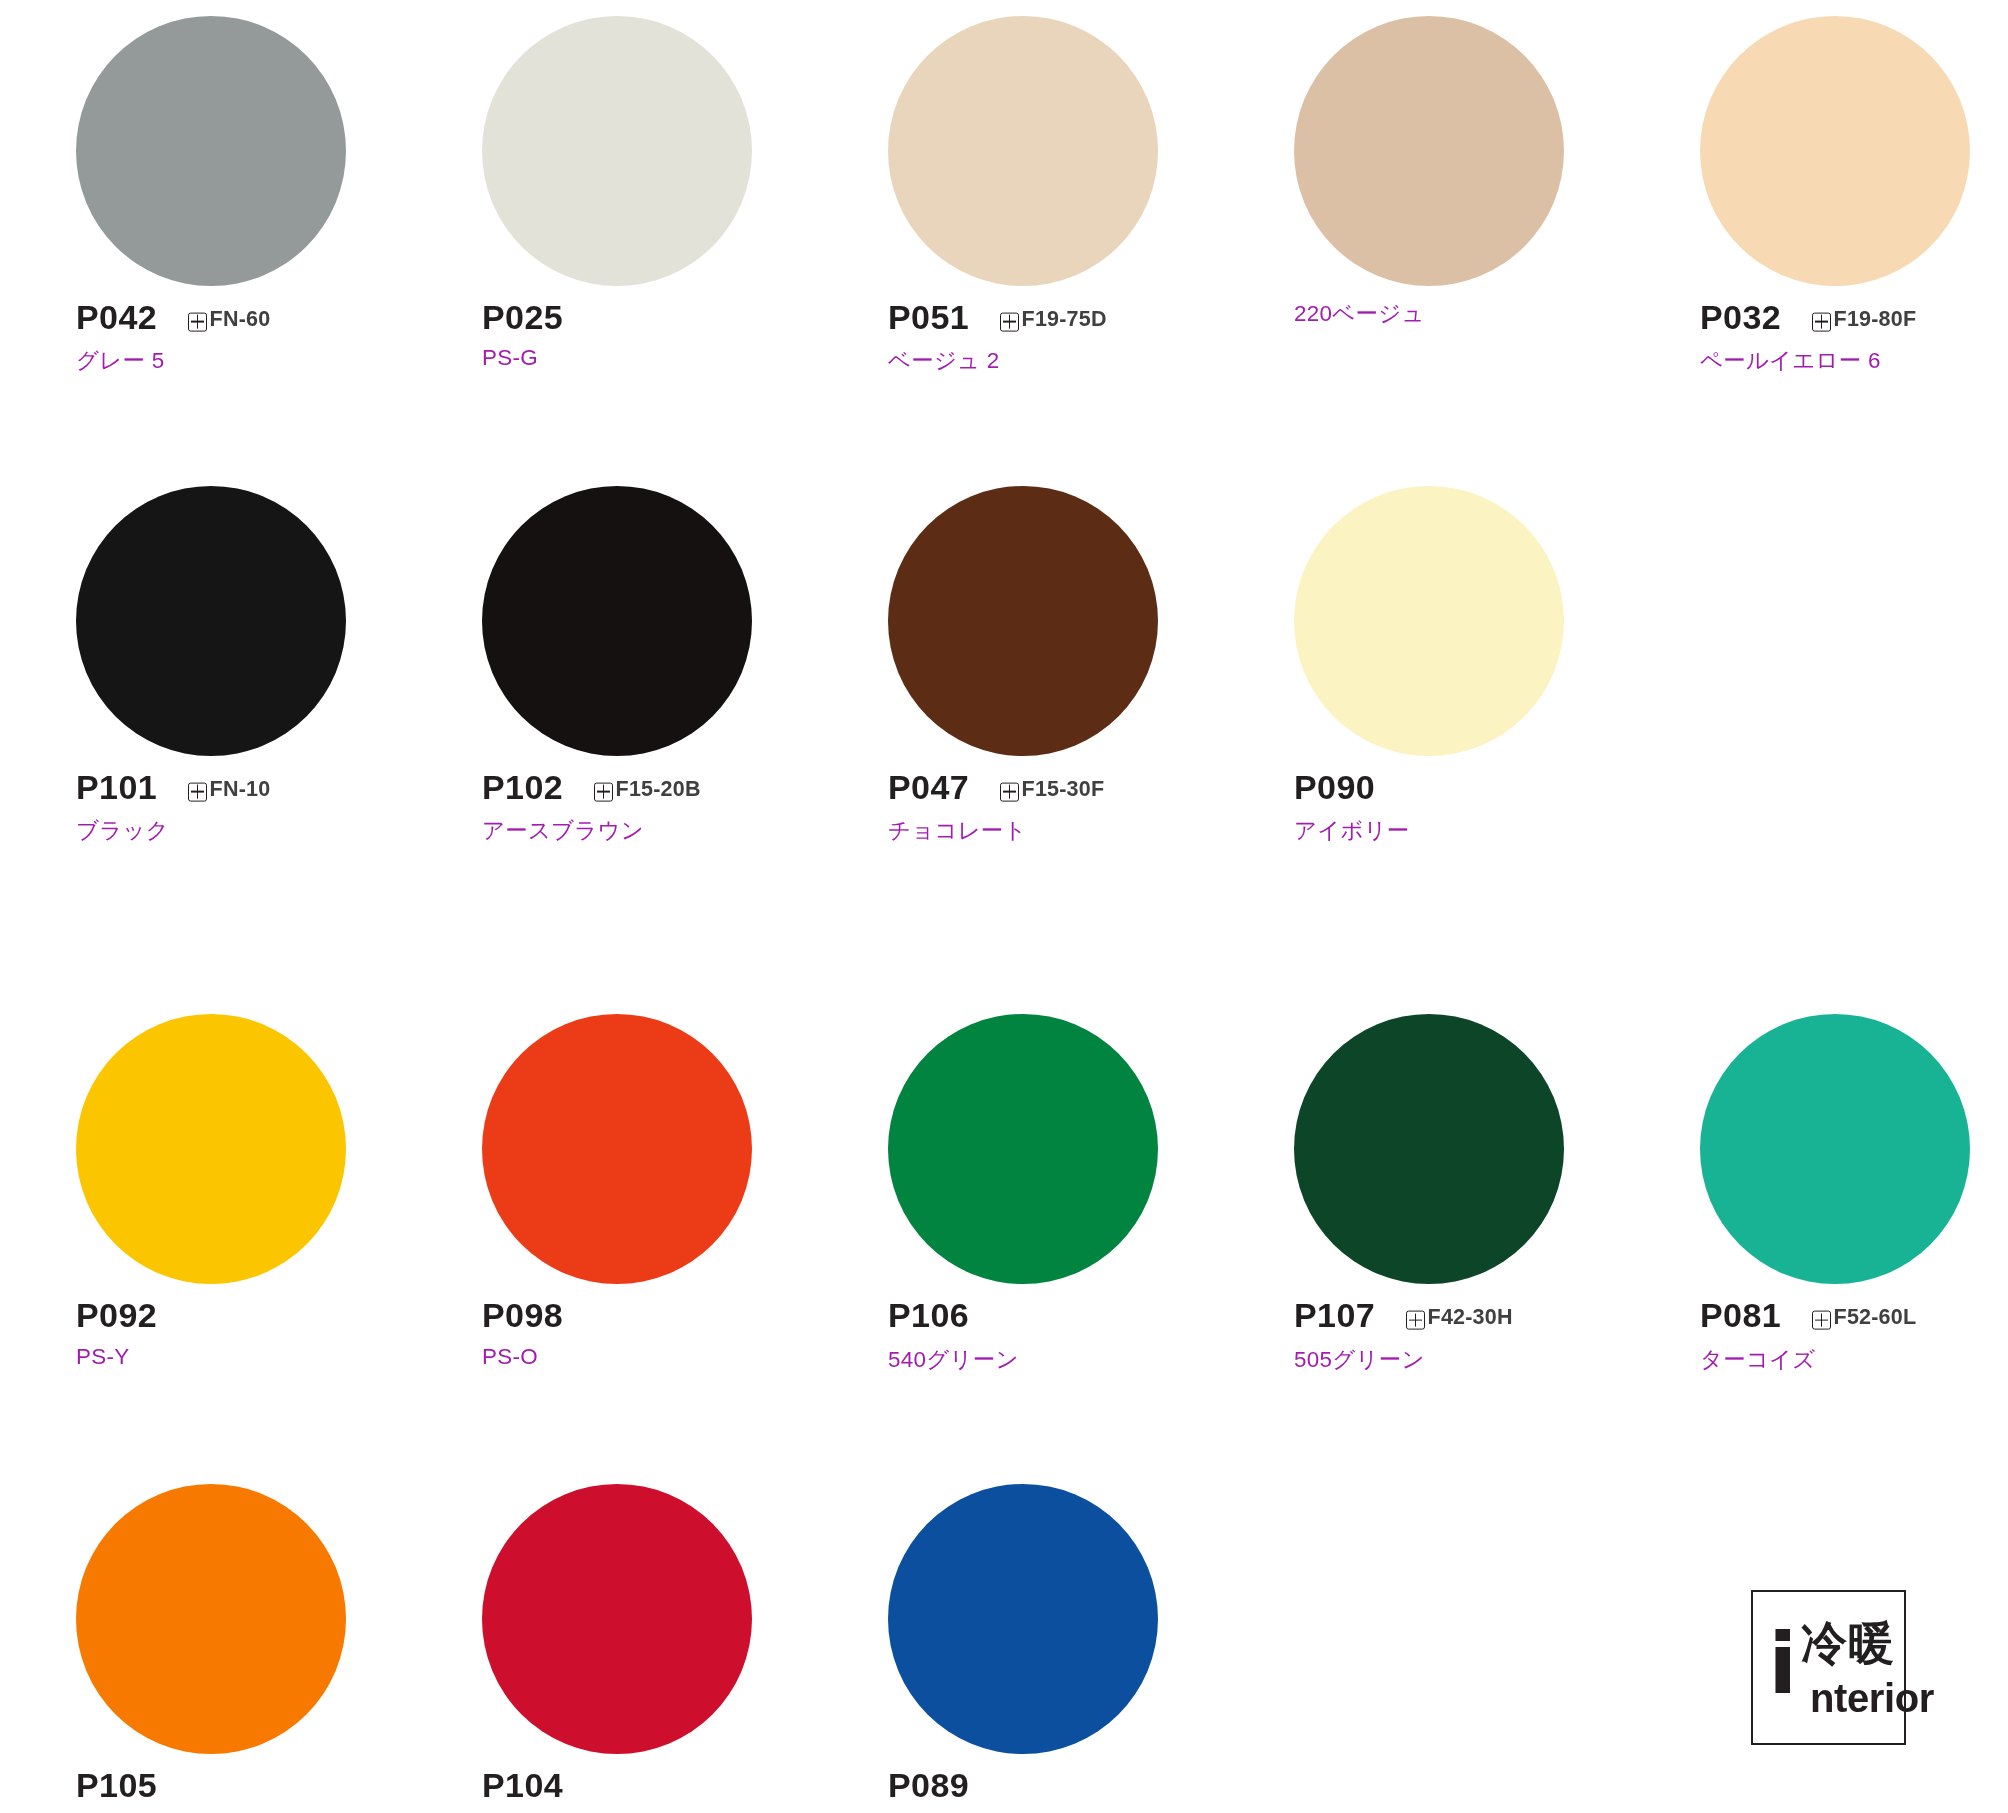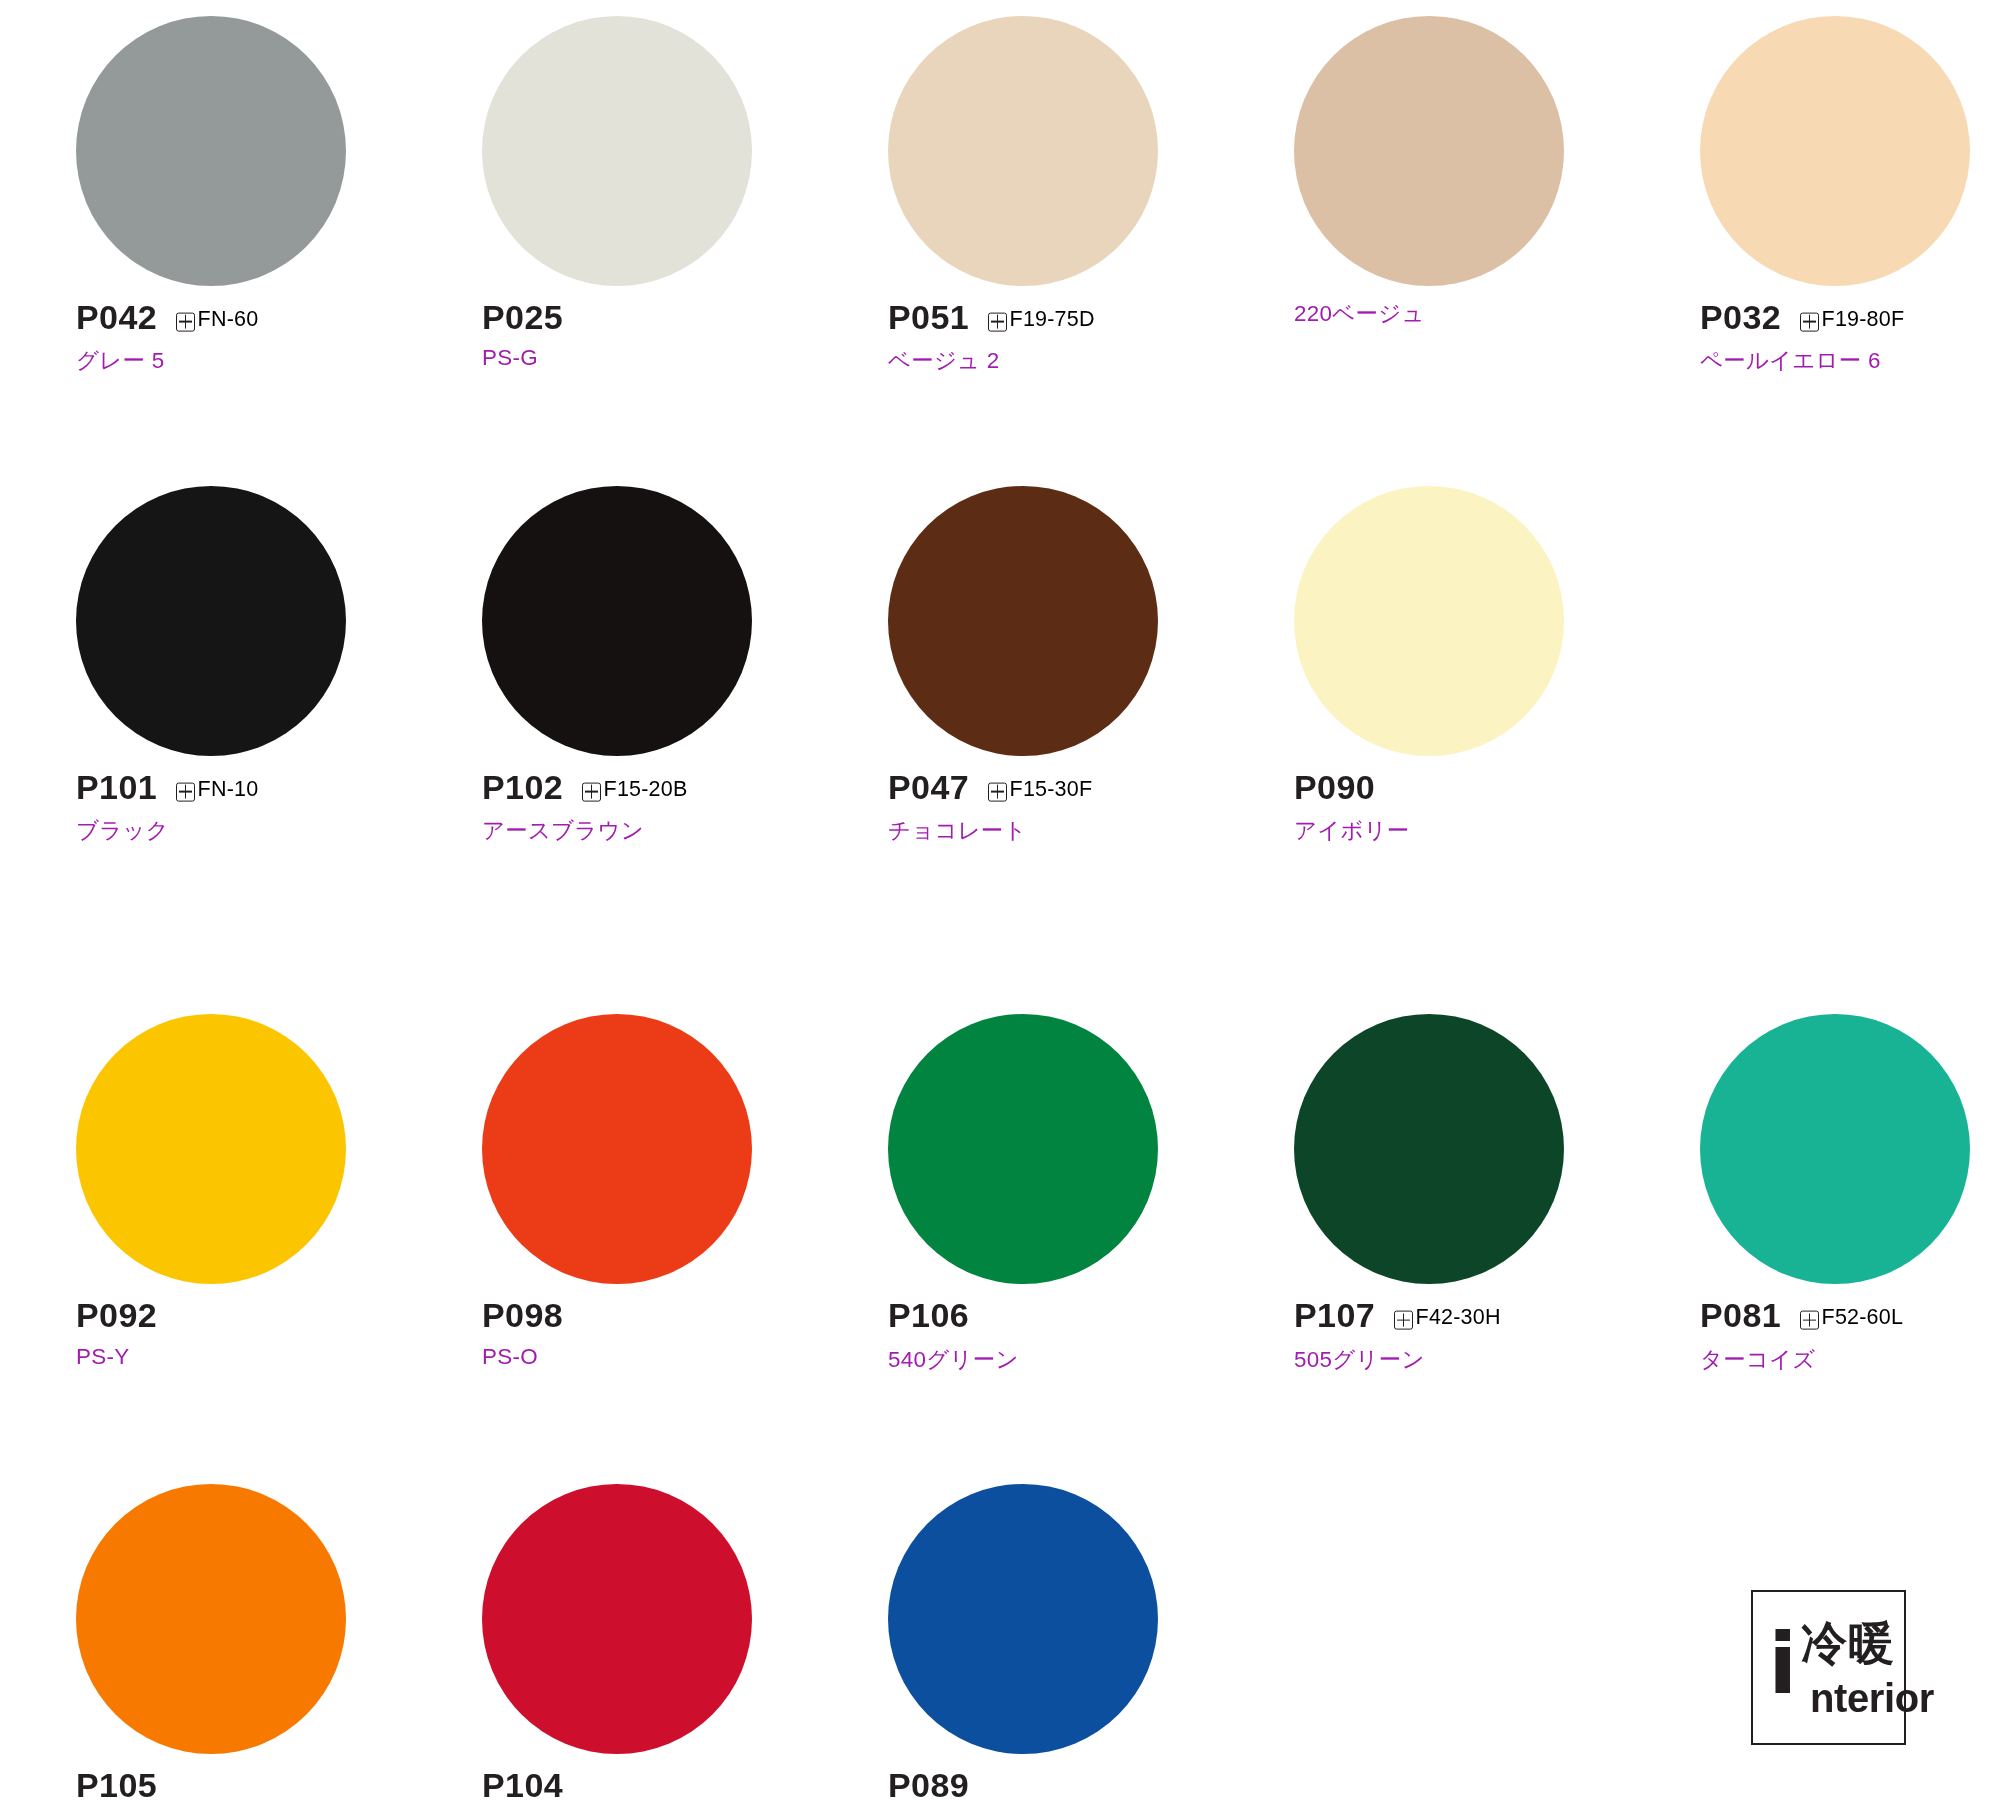--- a/index.html
+++ b/index.html
@@ -47,37 +47,38 @@
     display: block;
   }
   .labels {
     margin-top: 12px;
     position: relative;
     height: 83px;
   }
   .code-row {
     display: flex;
     align-items: baseline;
-    gap: 19px;
+    gap: 31px;
     white-space: nowrap;
     text-align: right;
   }
   .code {
     font-size: 34px;
     font-weight: bold;
     letter-spacing: 0.4px;
     color: #231f20;
   }
   .munsell {
     font-size: 21.5px;
-    color: #000000;
+    color: #404040;
     letter-spacing: 0.2px;
     display: inline-flex;
     align-items: center;
     gap: 2.6px;
+    font-weight: bold;
   }
   .munsell .mark {
     display: inline-block;
     width: 19px;
     height: 19px;
     border: 1.7px solid #231f20;
     border-radius: 2.6px;
     position: relative;
     box-sizing: border-box;
     transform: translateY(2.6px);

